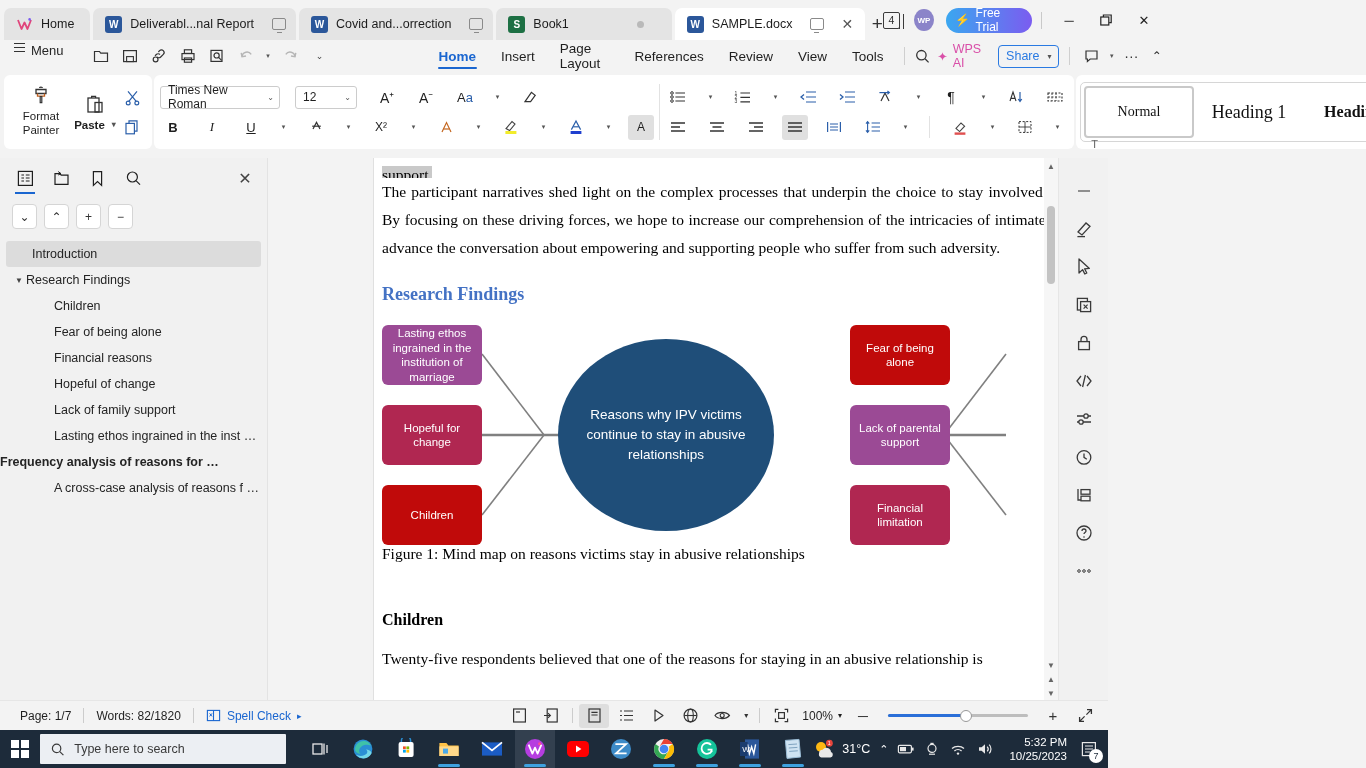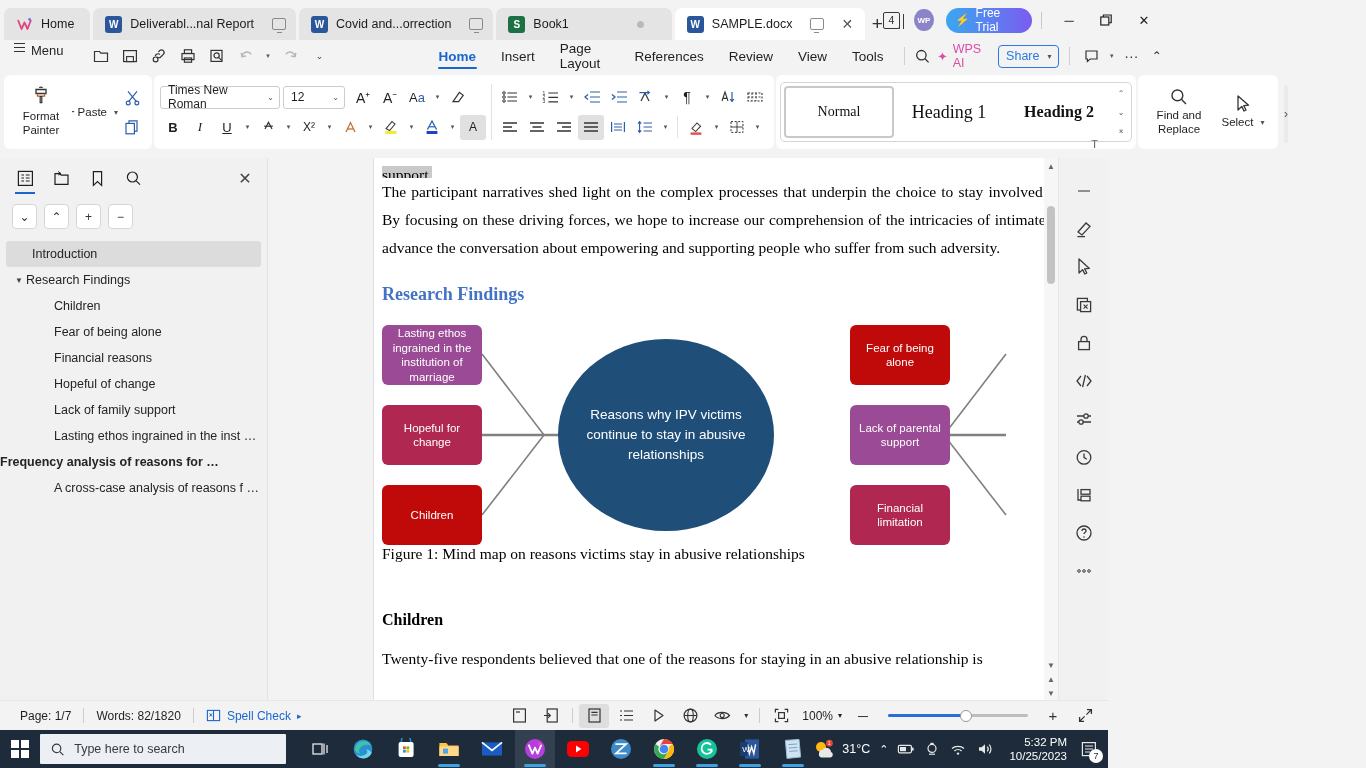--- a/index.html
+++ b/index.html
@@ -119,28 +119,28 @@
   .rgroup {
     background: #fff; border-radius: 6px; display: flex; align-items: center;
     height: 74px; padding: 0 6px; margin-right: 2px;
   }
   .bigbtn {
     width: 62px; height: 66px; display: flex; flex-direction: column;
     align-items: center; justify-content: center; gap: 2px;
     font-size: 11.5px; color: #1f1f1f; text-align: center; line-height: 1.18;
   }
   .midbtn {
-    width: 46px; height: 66px; display: flex; flex-direction: row;
+    width: 46px; height: 66px; display: flex; flex-direction: column;
     align-items: center; justify-content: center; gap: 3px;
-    font-size: 11.5px; color: #1f1f1f; text-align: center;
+    font-size: 11.5px; color: #1f1f1f; text-align: center; font-weight: bold;
   }
   .smallstack { display: flex; flex-direction: column; justify-content: center; gap: 4px; height: 66px; }
   .sbtn { width: 28px; height: 26px; display: flex; align-items: center; justify-content: center; }
   .fontrow { display: flex; flex-direction: column; gap: 5px; justify-content: center; height: 68px; }
-  .frow { display: flex; align-items: center; gap: 1px; }
+  .frow { display: flex; align-items: center; gap: 13px; }
   .combo {
     height: 23px; border: 1px solid #cccccc; border-radius: 3px; background: #fff;
     display: flex; align-items: center; justify-content: space-between;
     padding: 0 5px 0 7px; font-size: 12px; color: #1f1f1f;
   }
   .combo.fontname { width: 120px; }
   .combo.fontsize { width: 62px; margin-left: 2px; }
   .chev { font-size: 8px; color: #555; margin-left: 4px; }
   .tb { width: 26px; height: 25px; display: flex; align-items: center; justify-content: center;
        font-size: 13px; color: #1f1f1f; border-radius: 3px; }

